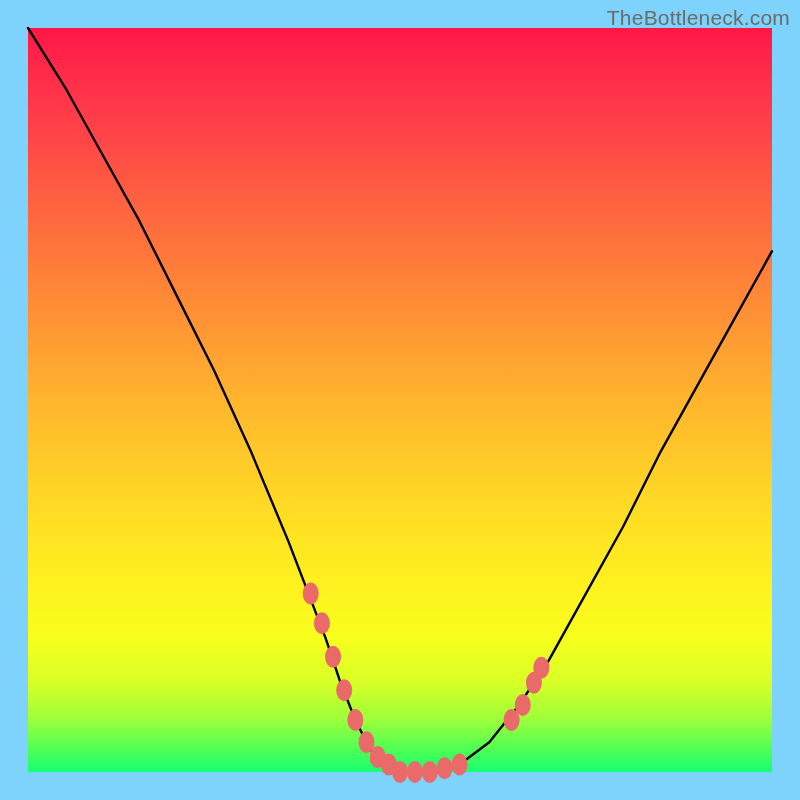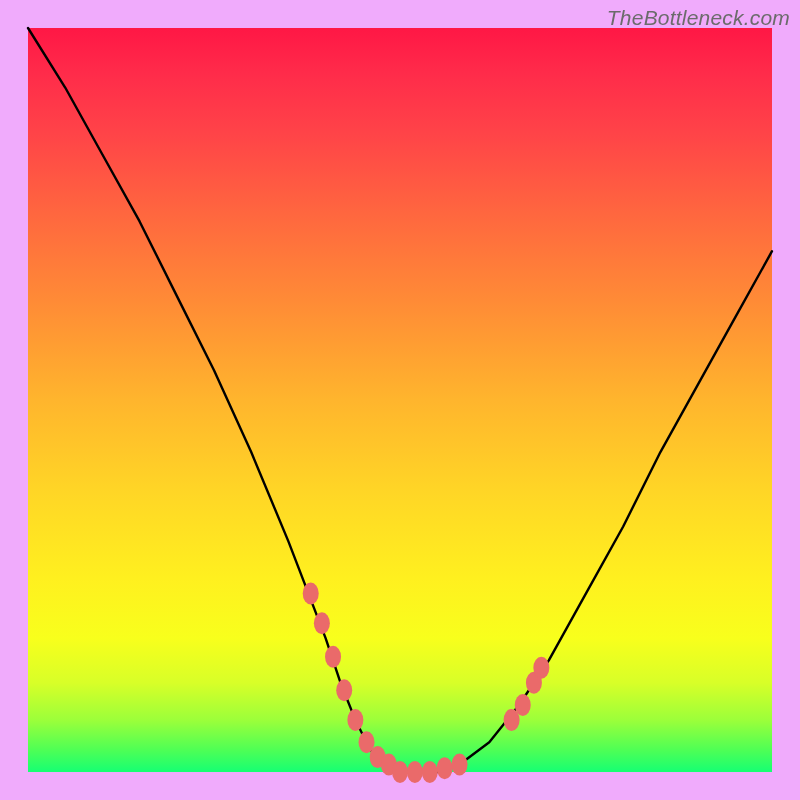--- a/index.html
+++ b/index.html
@@ -7,23 +7,22 @@
     padding: 0;
     width: 800px;
     height: 800px;
     overflow: hidden;
     font-family: Arial, Helvetica, sans-serif;
   }
   .frame {
     position: relative;
     width: 800px;
     height: 800px;
-    background: #f0abfc;
+    background: #7dd3fc;
     box-sizing: border-box;
-    font-style: italic;
   }
   .plot-area {
     position: absolute;
     left: 28px;
     top: 28px;
     width: 744px;
     height: 744px;
     
     background: linear-gradient(
       to bottom,

